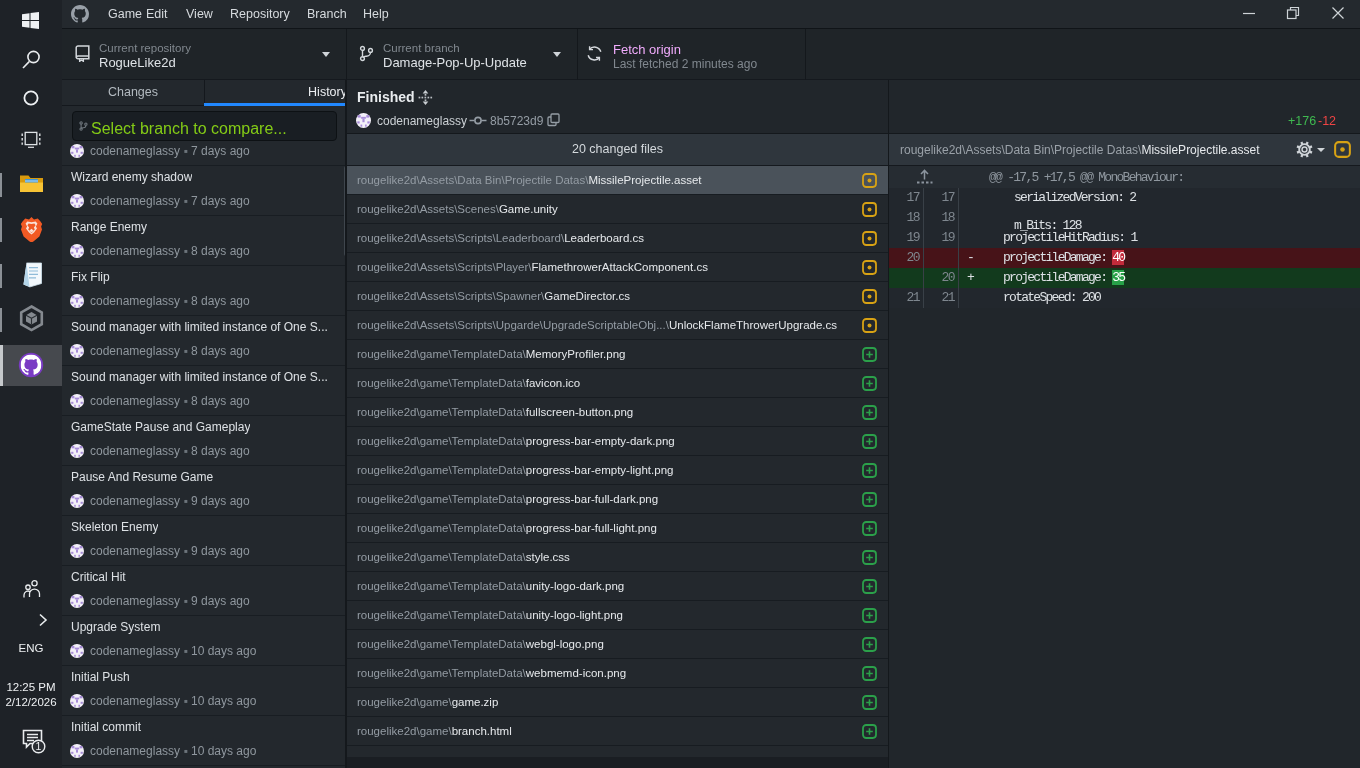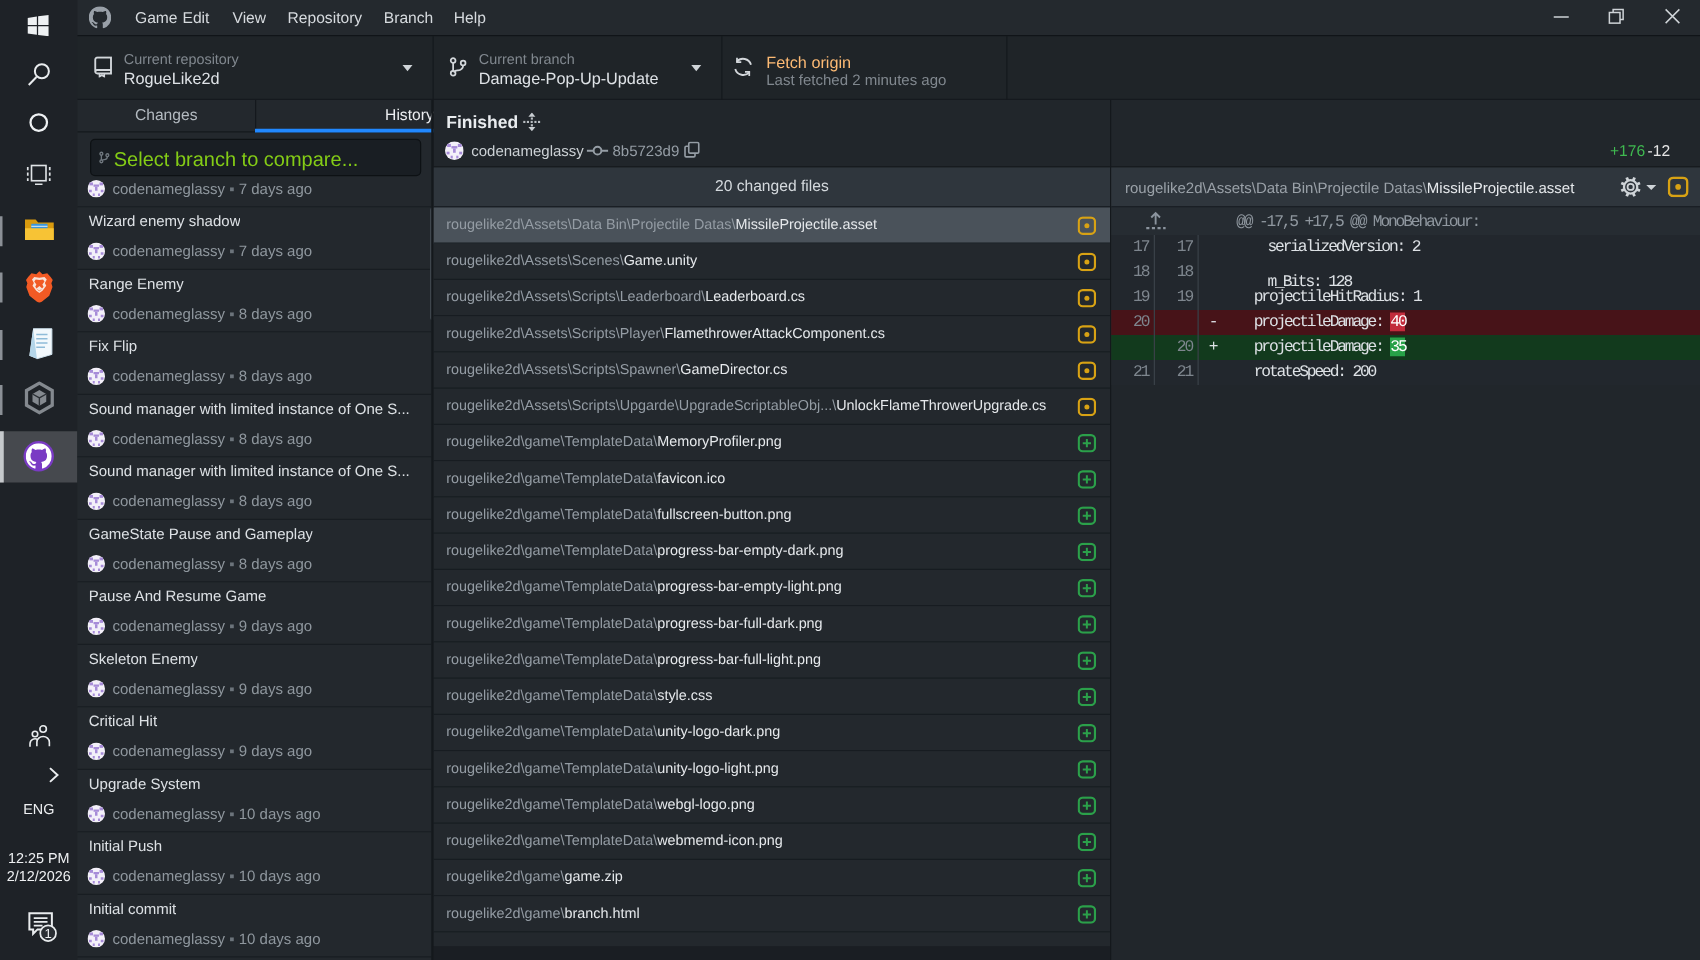--- a/index.html
+++ b/index.html
@@ -174,21 +174,21 @@
   <div class="a" style="left:321px;top:13px;font-size:11.5px;color:#81888f">Current branch</div>
   <div class="a" style="left:321px;top:26px;font-size:13px;color:#dfe3e7">Damage-Pop-Up-Update</div>
   <div class="a" style="left:491px;top:23px;width:0;height:0;border-left:4.5px solid transparent;border-right:4.5px solid transparent;border-top:5px solid #cfd4d8"></div>
 
   <svg class="a" style="left:524px;top:16px" width="17" height="17" viewBox="0 0 17 17" fill="none" stroke="#d3d7db" stroke-width="1.5">
     <path d="M14.8 6.8 A 6.6 6.6 0 0 0 3.4 4.4"></path>
       <path d="M3.6 1.2 v3.4 h3.4" stroke-width="1.4"></path>
     <path d="M2.2 10.2 A 6.6 6.6 0 0 0 13.6 12.6"></path>
       <path d="M13.4 15.8 v-3.4 h-3.4" stroke-width="1.4"></path>
   </svg>
-  <div class="a" style="left:551px;top:13px;font-size:13px;color:#fdba74">Fetch origin</div>
+  <div class="a" style="left:551px;top:13px;font-size:13px;color:#f0abfc">Fetch origin</div>
   <div class="a" style="left:551px;top:28px;font-size:12px;color:#81888f">Last fetched 2 minutes ago</div>
 </div>
 
 <div class="a" id="sidebar" style="left:62px;top:80px;width:285px;height:688px;background:#23282d">
 
   <div class="a" style="left:0;top:0;width:285px;height:26px;border-bottom:1px solid #14181d"></div>
   <div class="a" style="left:142px;top:0;width:1px;height:25px;background:#14181d"></div>
   <div class="a" style="left:0;top:5px;width:142px;text-align:center;font-size:12.5px;color:#b3bac0">Changes</div>
   <div class="a" style="left:142px;top:5px;width:143px;text-align:right;font-size:12.5px;color:#eceef1">History</div>
   <div class="a" style="left:142px;top:23px;width:143px;height:3px;background:#2188ff"></div>
@@ -307,21 +307,21 @@
 <svg class="a" style="left:469px;top:114px" width="18" height="13" viewBox="0 0 18 13" fill="none" stroke="#959da5" stroke-width="1.6">
   <circle cx="9" cy="6.5" r="3.1"></circle>
     <path d="M0.5 6.5 h5 M12.5 6.5 h5"></path>
 </svg>
 <div class="a" style="left:490px;top:114px;font-size:12px;color:#959da5">8b5723d9</div>
 <svg class="a" style="left:547px;top:113px" width="13" height="14" viewBox="0 0 13 14" fill="none" stroke="#959da5" stroke-width="1.3">
   <rect x="4" y="1" width="8" height="8.5" rx="1"></rect>
     <path d="M9 9.5 v2 a1 1 0 0 1 -1 1 H2 a1 1 0 0 1 -1 -1 V5 a1 1 0 0 1 1 -1 h2"></path>
 </svg>
 <div class="a" style="left:1288px;top:114px;font-size:12.5px;color:#3fb950">+176</div>
-<div class="a" style="left:1318px;top:114px;font-size:12.5px;color:#e5e5e5">-12</div>
+<div class="a" style="left:1318px;top:114px;font-size:12.5px;color:#ef4444">-12</div>
 <div class="a" style="left:347px;top:133px;width:1013px;height:1px;background:#14181c"></div>
 
 <div class="a" style="left:347px;top:134px;width:541px;height:32px;background:#2f363d;border-bottom:1px solid #15191e;text-align:center;font-size:12.5px;color:#d4d9dd;line-height:31px">20 changed files</div>
 <div class="frow" style="top:166px;background:#4a525a"><span class="p">rougelike2d\Assets\Data Bin\Projectile Datas\</span><span class="f">MissileProjectile.asset</span><svg class="fic" viewBox="0 0 15 15">
       <use href="#imod"></use>
     </svg></div>
 <div class="frow" style="top:195px"><span class="p">rougelike2d\Assets\Scenes\</span><span class="f">Game.unity</span><svg class="fic" viewBox="0 0 15 15">
       <use href="#imod"></use>
     </svg></div>
 <div class="frow" style="top:224px"><span class="p">rougelike2d\Assets\Scripts\Leaderboard\</span><span class="f">Leaderboard.cs</span><svg class="fic" viewBox="0 0 15 15">

